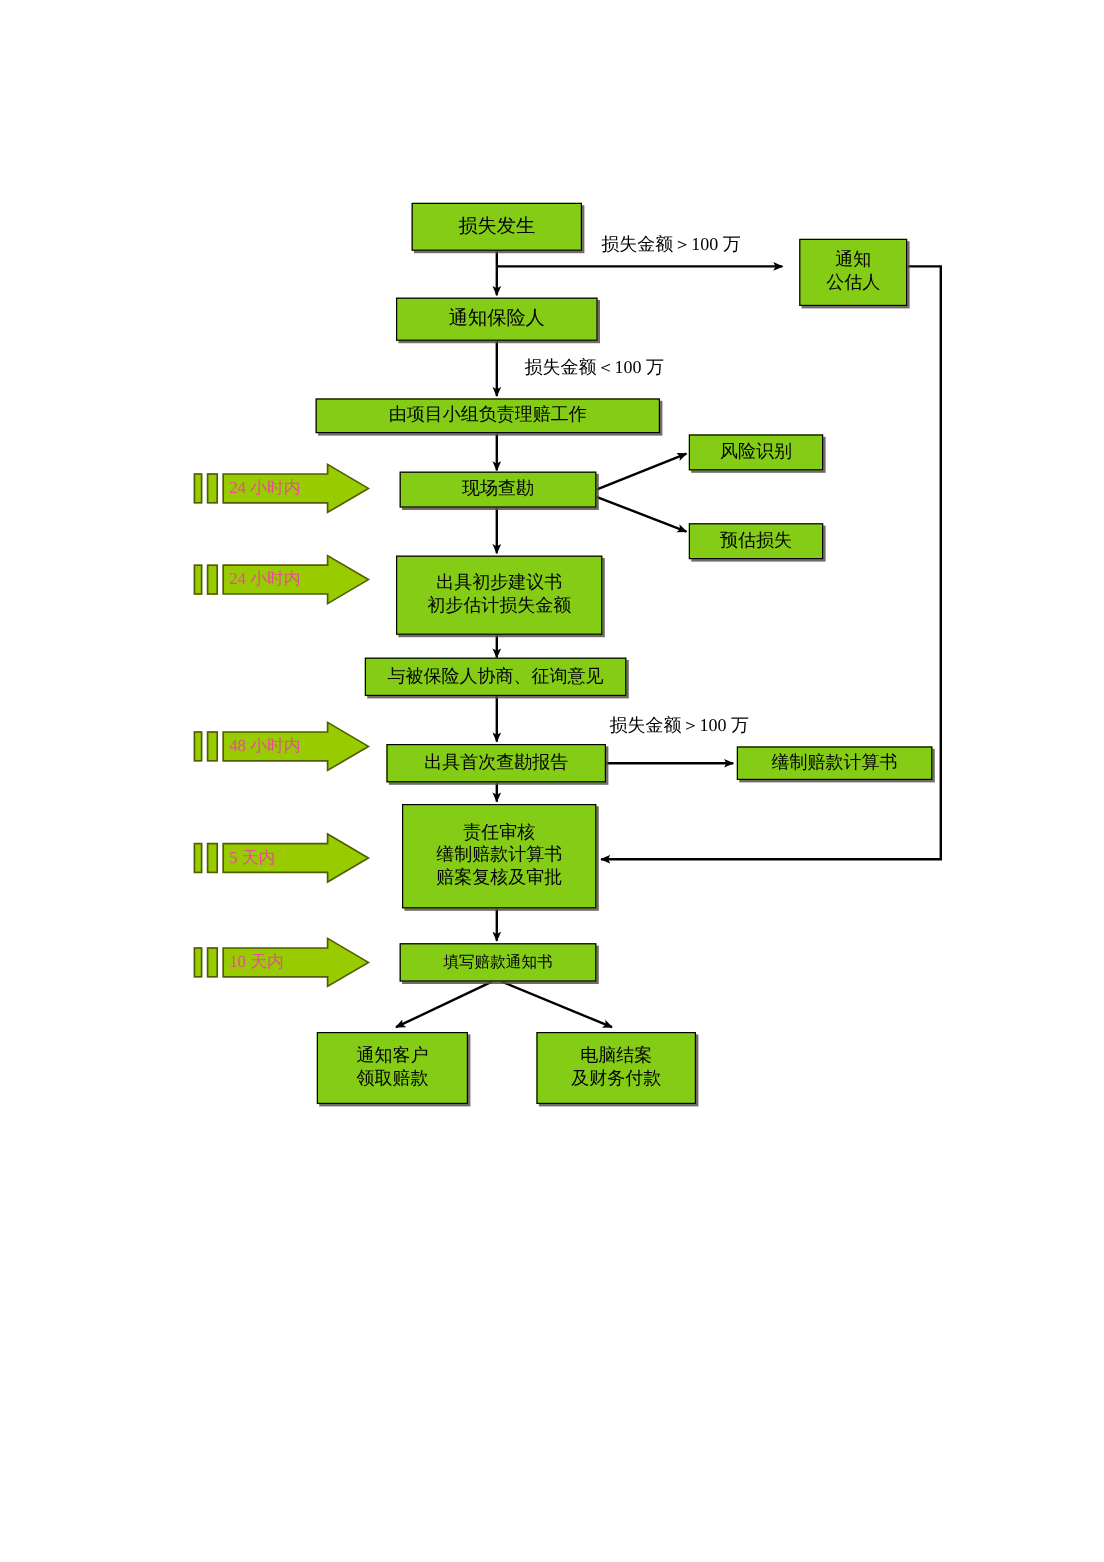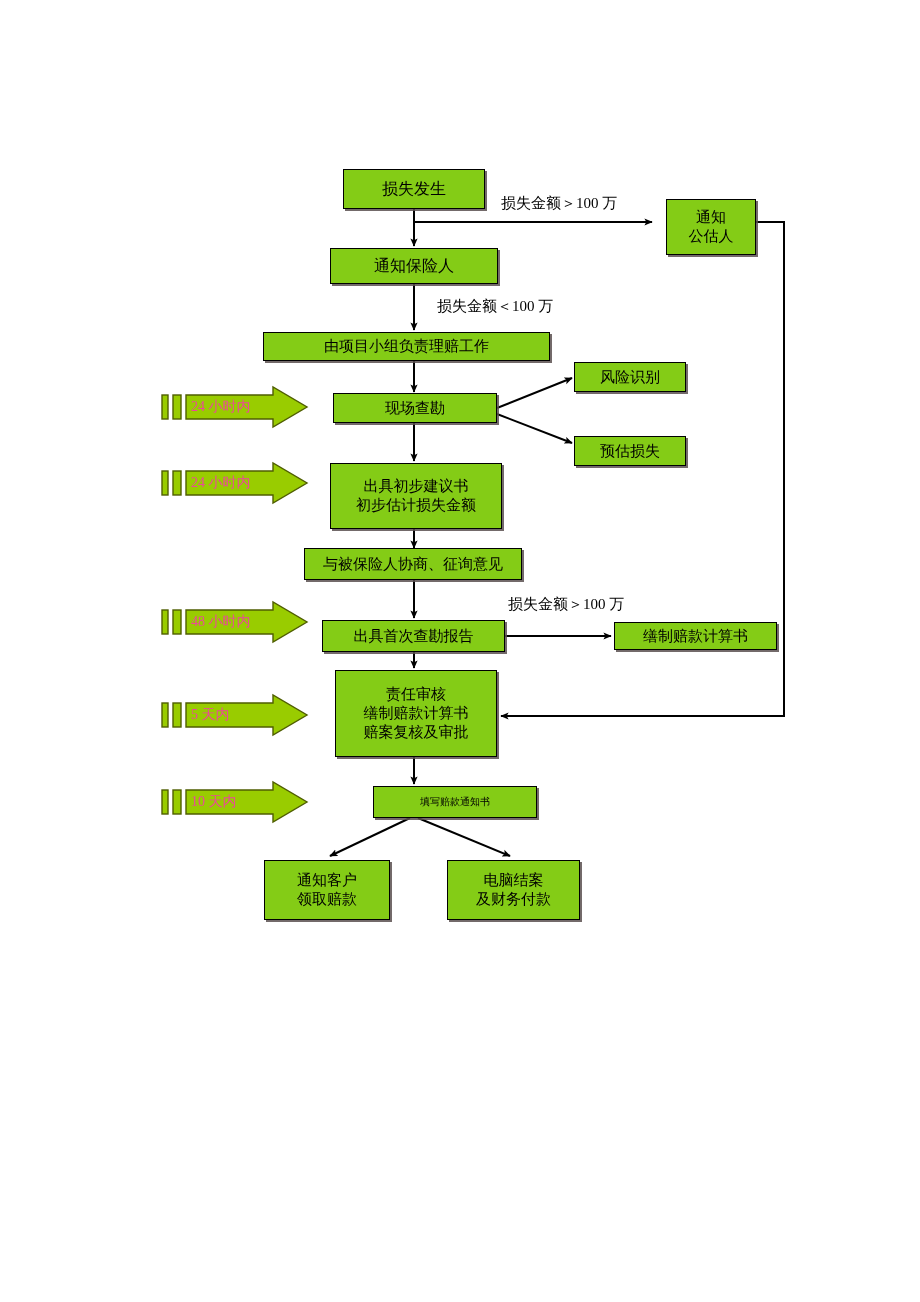--- a/index.html
+++ b/index.html
@@ -153,21 +153,21 @@
   <div class="node" style="left:614px; top:622px; width:163px; height:28px; font-size:15px;">
     <span class="ln">缮制赔款计算书</span>
   </div>
 
   <div class="node" style="left:335px; top:670px; width:162px; height:87px; font-size:15px;">
     <span class="ln">责任审核</span>
     <span class="ln">缮制赔款计算书</span>
     <span class="ln">赔案复核及审批</span>
   </div>
 
-  <div class="node" style="left:333px; top:786px; width:164px; height:32px; font-size:10px;margin-left:40px;">
+  <div class="node" style="left:333px; top:786px; width:164px; height:32px; font-size:13px;">
     <span class="ln">填写赔款通知书</span>
   </div>
 
   <div class="node" style="left:264px; top:860px; width:126px; height:60px; font-size:15px;">
     <span class="ln">通知客户</span>
     <span class="ln">领取赔款</span>
   </div>
 
   <div class="node" style="left:447px; top:860px; width:133px; height:60px; font-size:15px;">
     <span class="ln">电脑结案</span>

